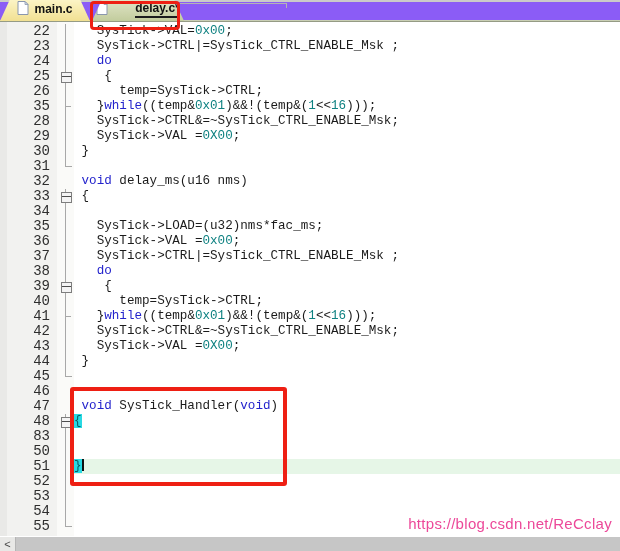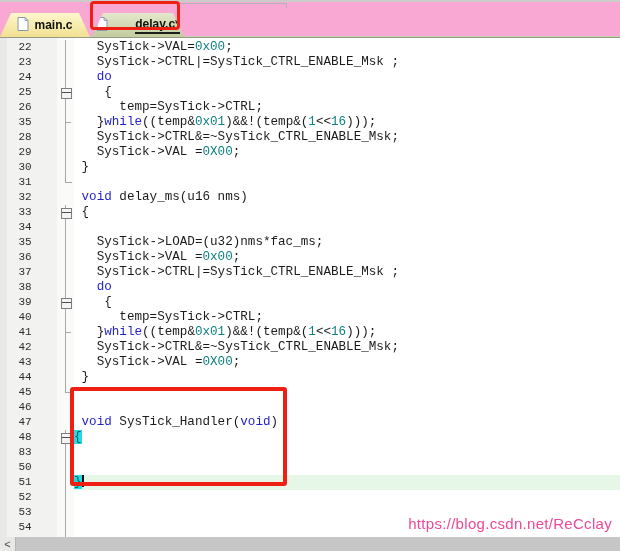--- a/index.html
+++ b/index.html
@@ -3,21 +3,21 @@
 <meta charset="utf-8">
 <style>
   * { margin:0; padding:0; box-sizing:border-box; }
   body { background:#ddd; }
   .screen {
     position:relative; width:620px; height:551px; overflow:hidden;
     background:#ffffff; font-family:"Liberation Mono", monospace;
   }
   
   .tabbar {
-    position:relative; height:38px; background:#f9a8d4;
+    position:relative; height:22px; background:#8b5cf6;
     border-bottom:1px solid #959b85;
     box-shadow: inset 0 2px 0 #cbcbc9, inset 0 -1px 0 #c9cfb4;
   }
   .tab {
     position:absolute; bottom:0; height:24px;
     display:flex; align-items:center; justify-content:center; gap:5px;
     clip-path: polygon(11px 0, calc(100% - 11px) 0, 100% 100%, 0 100%);
     filter: drop-shadow(0 0 1px rgba(95,95,60,.85));
     font-family:"Liberation Sans", sans-serif; font-size:12px; font-weight:bold;
     color:#111; cursor:pointer;
@@ -33,22 +33,22 @@
     padding-top:2px;
     background:linear-gradient(to right,
       #e9e9e7 0, #e9e9e7 7px,
       #f2f2f0 7px, #f2f2f0 57px,
       #fafaf8 57px, #fafaf8 74px,
       #ffffff 74px);
     min-height:514px;
   }
   .row { display:flex; height:15px; line-height:15px; font-size:12.6px; }
   .ln {
-    width:57px; text-align:center; padding-right:7px;
-    color:#2e2e2e; font-size:11px;
+    width:57px; text-align:right; padding-right:7px;
+    color:#2e2e2e; font-size:14px;
   }
   .fold { position:relative; width:17px; }
   .fold::before, .fold::after { content:""; position:absolute; }
   .f-line::before, .f-box::before, .f-tick::before { left:8px; top:0; bottom:0; width:1px; background:#a8a8a8; }
   .f-end::before { left:8px; top:0; height:8px; width:1px; background:#a8a8a8; }
   .f-end::after { left:8px; top:7px; width:7px; height:1px; background:#a8a8a8; }
   .f-tick::after { left:9px; top:7px; width:5px; height:1px; background:#a8a8a8; }
   .f-box::after {
     left:4px; top:3px; width:9px; height:9px;
     border:1px solid #7d7d7d;

